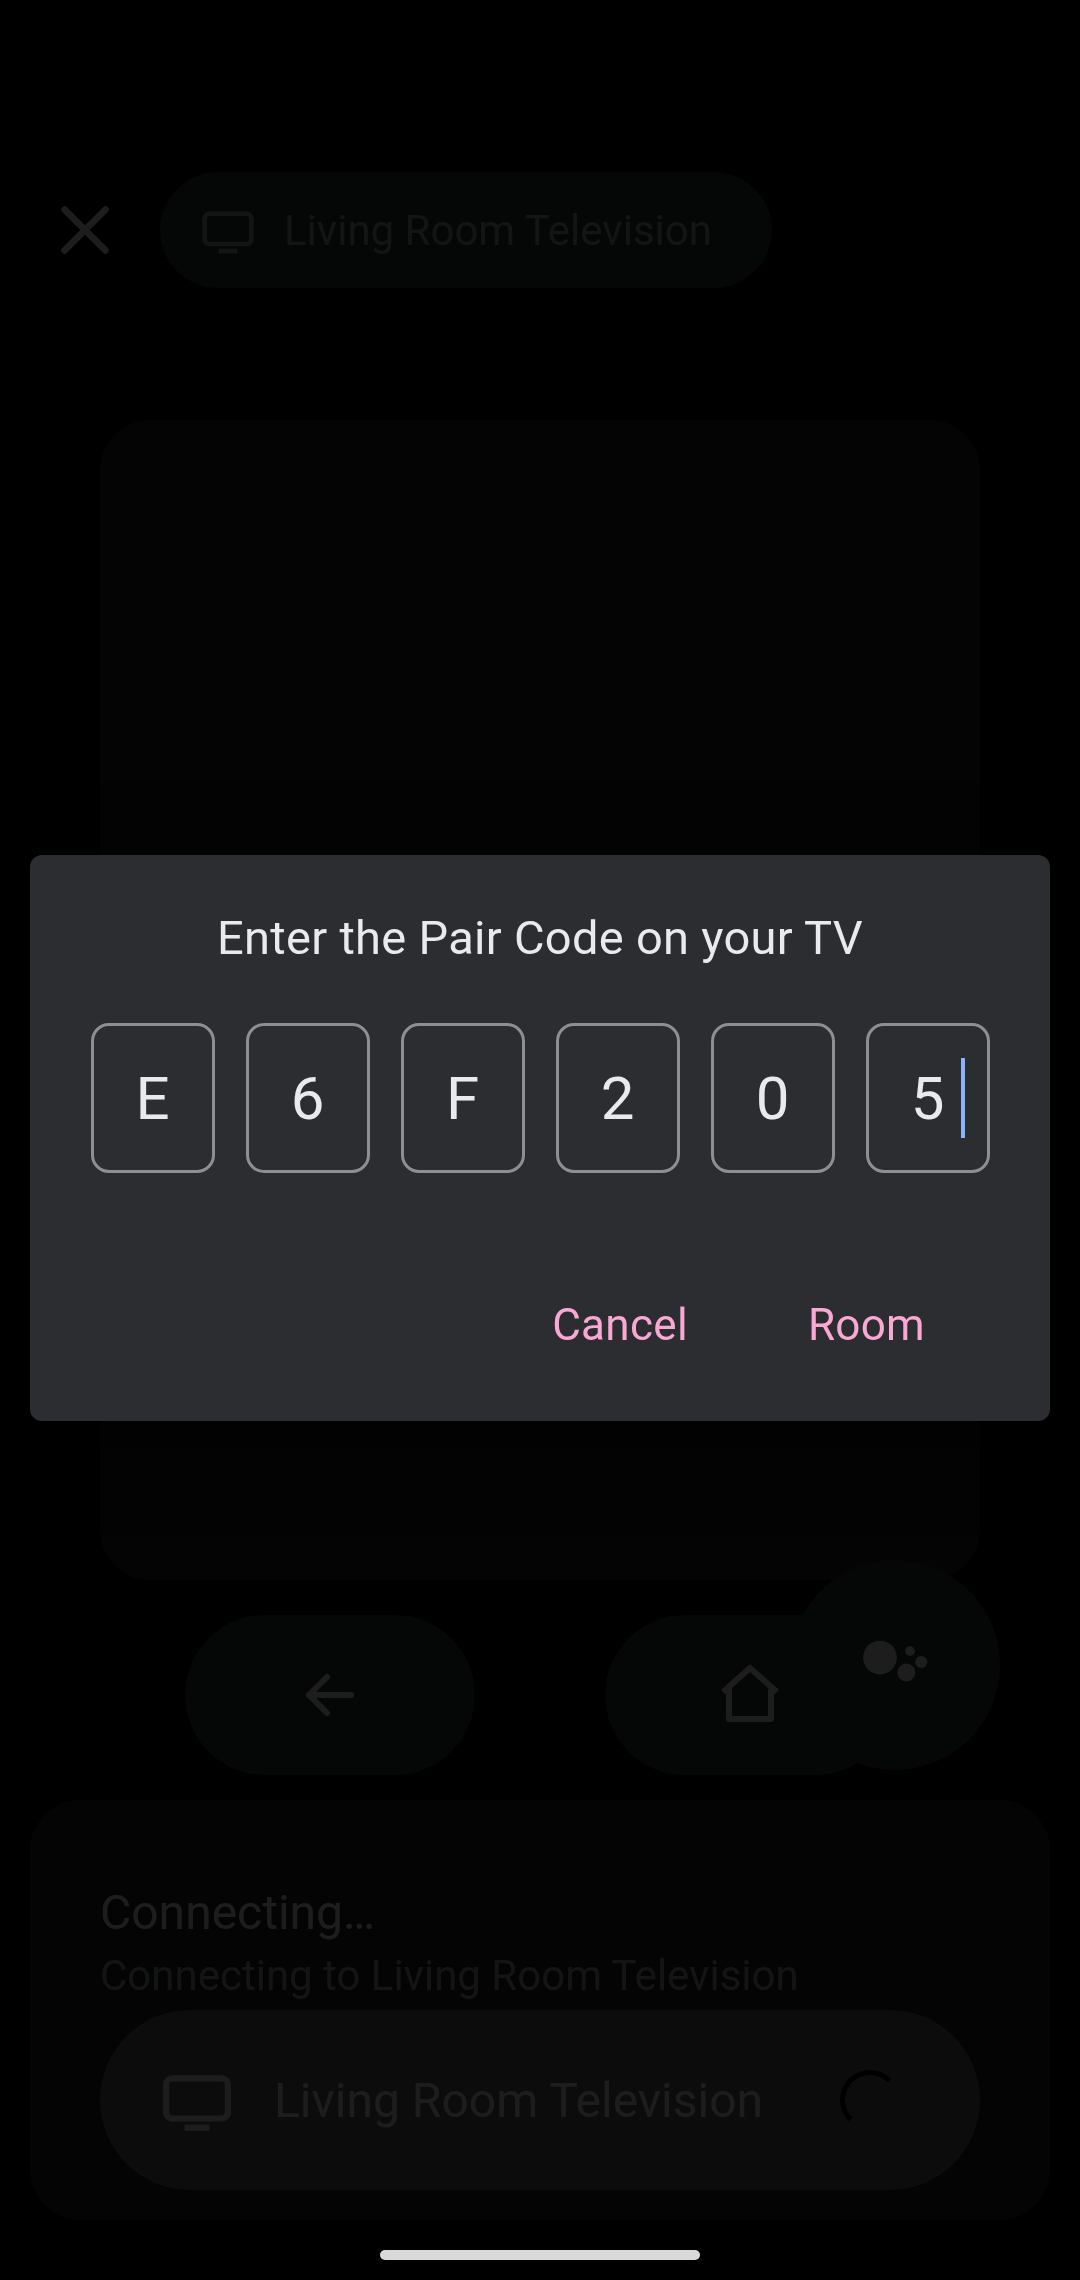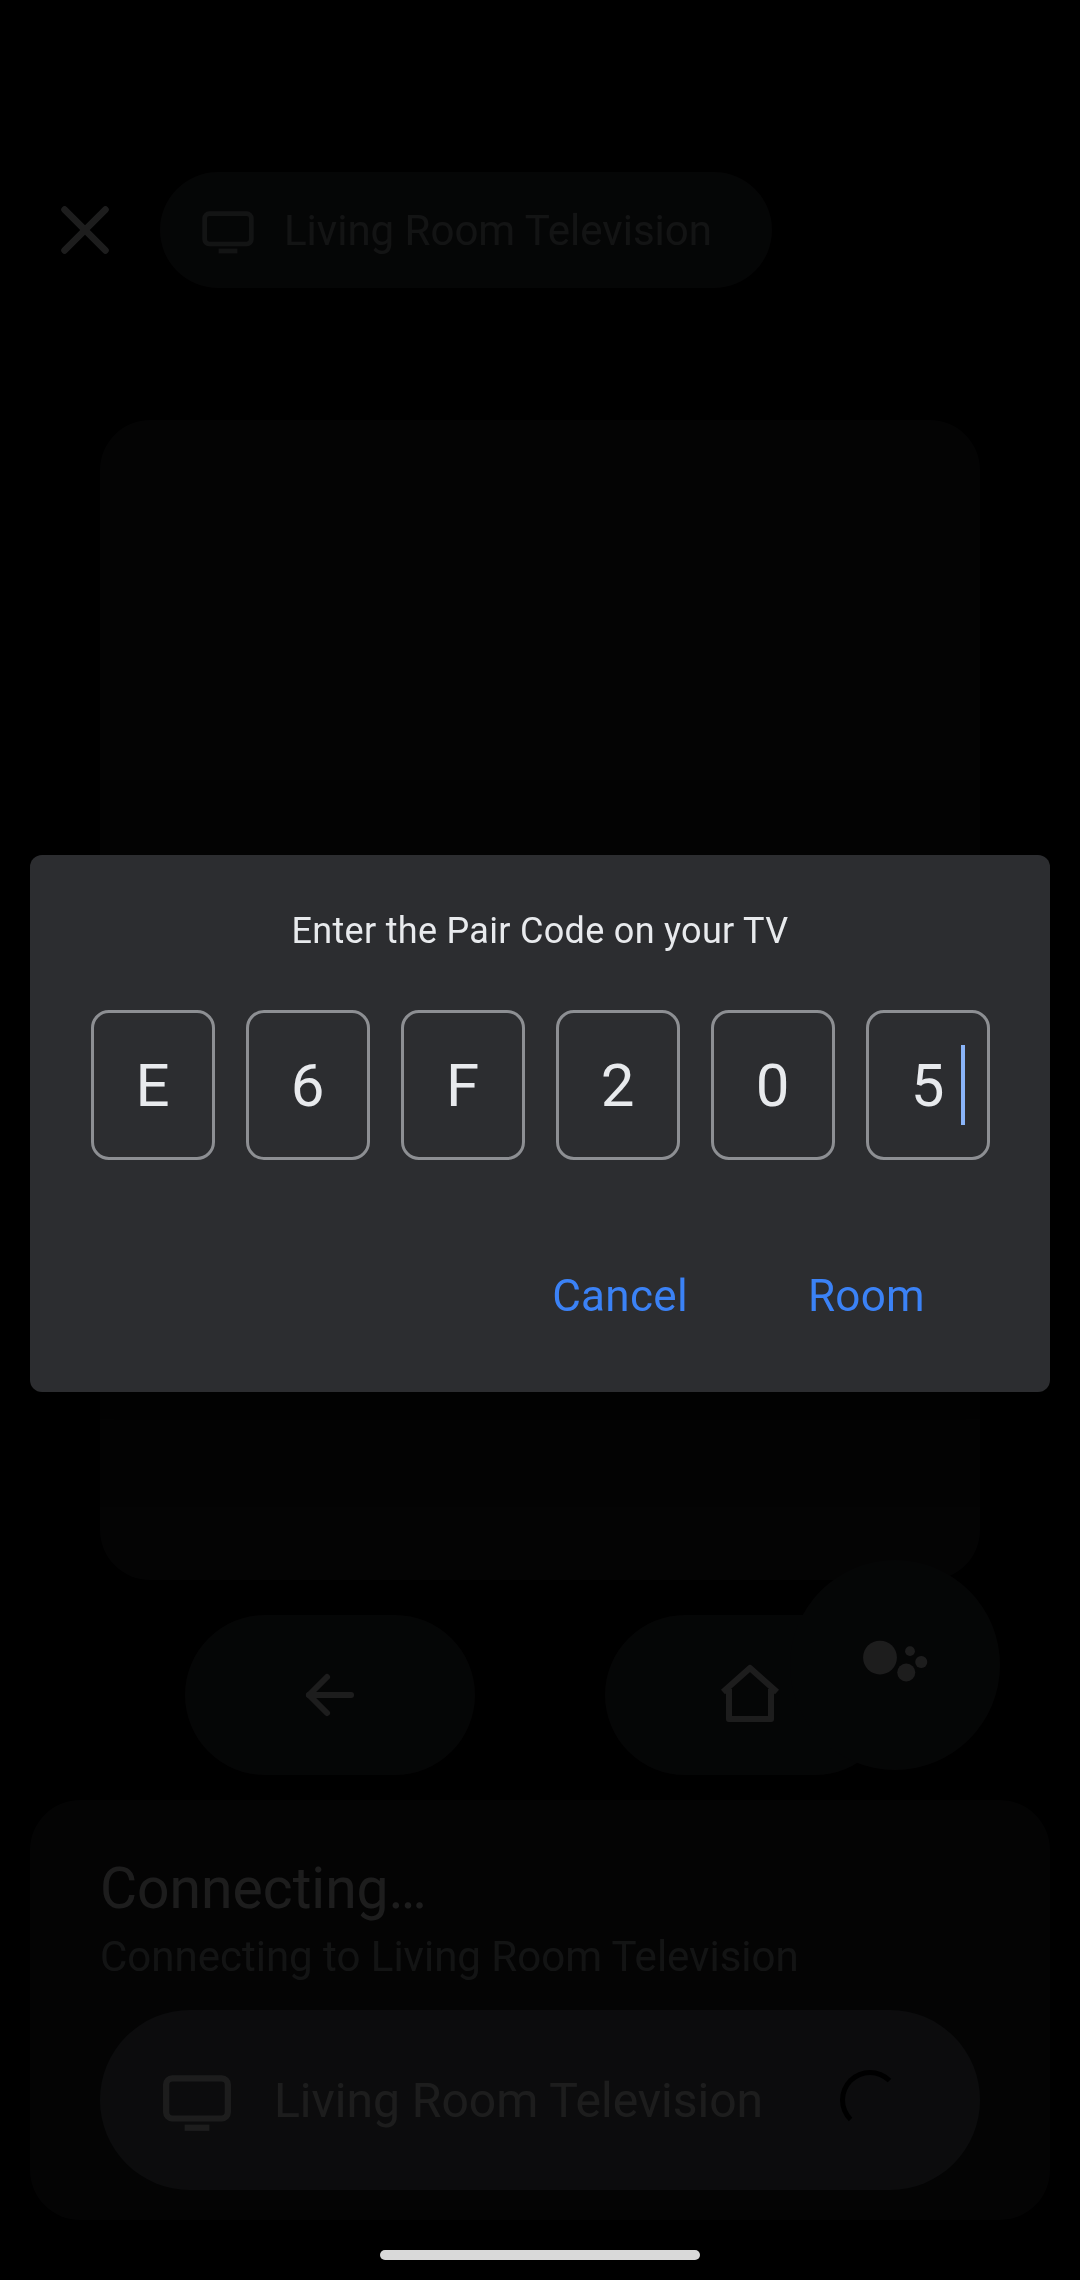--- a/index.html
+++ b/index.html
@@ -83,24 +83,25 @@
     .connect-card {
       position:absolute;
       left:30px; right:30px;
       top: 1800px;
       height: 420px;
       background:#202124;
       border-radius: 50px;
       padding: 55px 70px;
     }
     .connect-title {
-      font-size: 57px;
+      font-size: 48px;
       color:#e8eaed;
       font-weight: 400;
       margin-bottom: 10px;
+      margin-top: 29px;
     }
     .connect-sub {
       font-size: 42px;
       color:#9aa0a6;
     }
     .device-chip-bottom {
       position:absolute;
       left: 70px; right: 70px;
       bottom: 30px;
       height: 180px;
@@ -147,21 +148,21 @@
       z-index: 50;
       left: 30px;
       right: 30px;
       top: 855px;
       background: #2c2d30;
       border-radius: 12px;
       padding: 55px 55px 55px 55px;
       box-shadow: 0 20px 80px rgba(0,0,0,0.6);
     }
     .pair-title {
-      font-size: 36px;
+      font-size: 47px;
       text-align: center;
       color: #e8eaed;
       font-weight: 400;
       letter-spacing: .3px;
       margin-bottom: 58px;
     }
     .code-row {
       display: flex;
       justify-content: center;
       gap: 31px;
@@ -193,26 +194,27 @@
 
     .dialog-actions {
       display:flex;
       justify-content:flex-end;
       gap: 120px;
       padding-right: 70px;
       padding-bottom: 15px;
     }
     .dlg-btn {
       font-size: 44px;
-      color:#3b82f6;
+      color:#f9a8d4;
       background: none;
       border: none;
       font-family: inherit;
       letter-spacing:.3px;
       cursor: pointer;
+      margin-top: 16px;
     }
 
     
     svg { display:block; }
   </style>
 </head>
 <body>
 
 <div class="bg-layer">
   <div class="top-bar">

